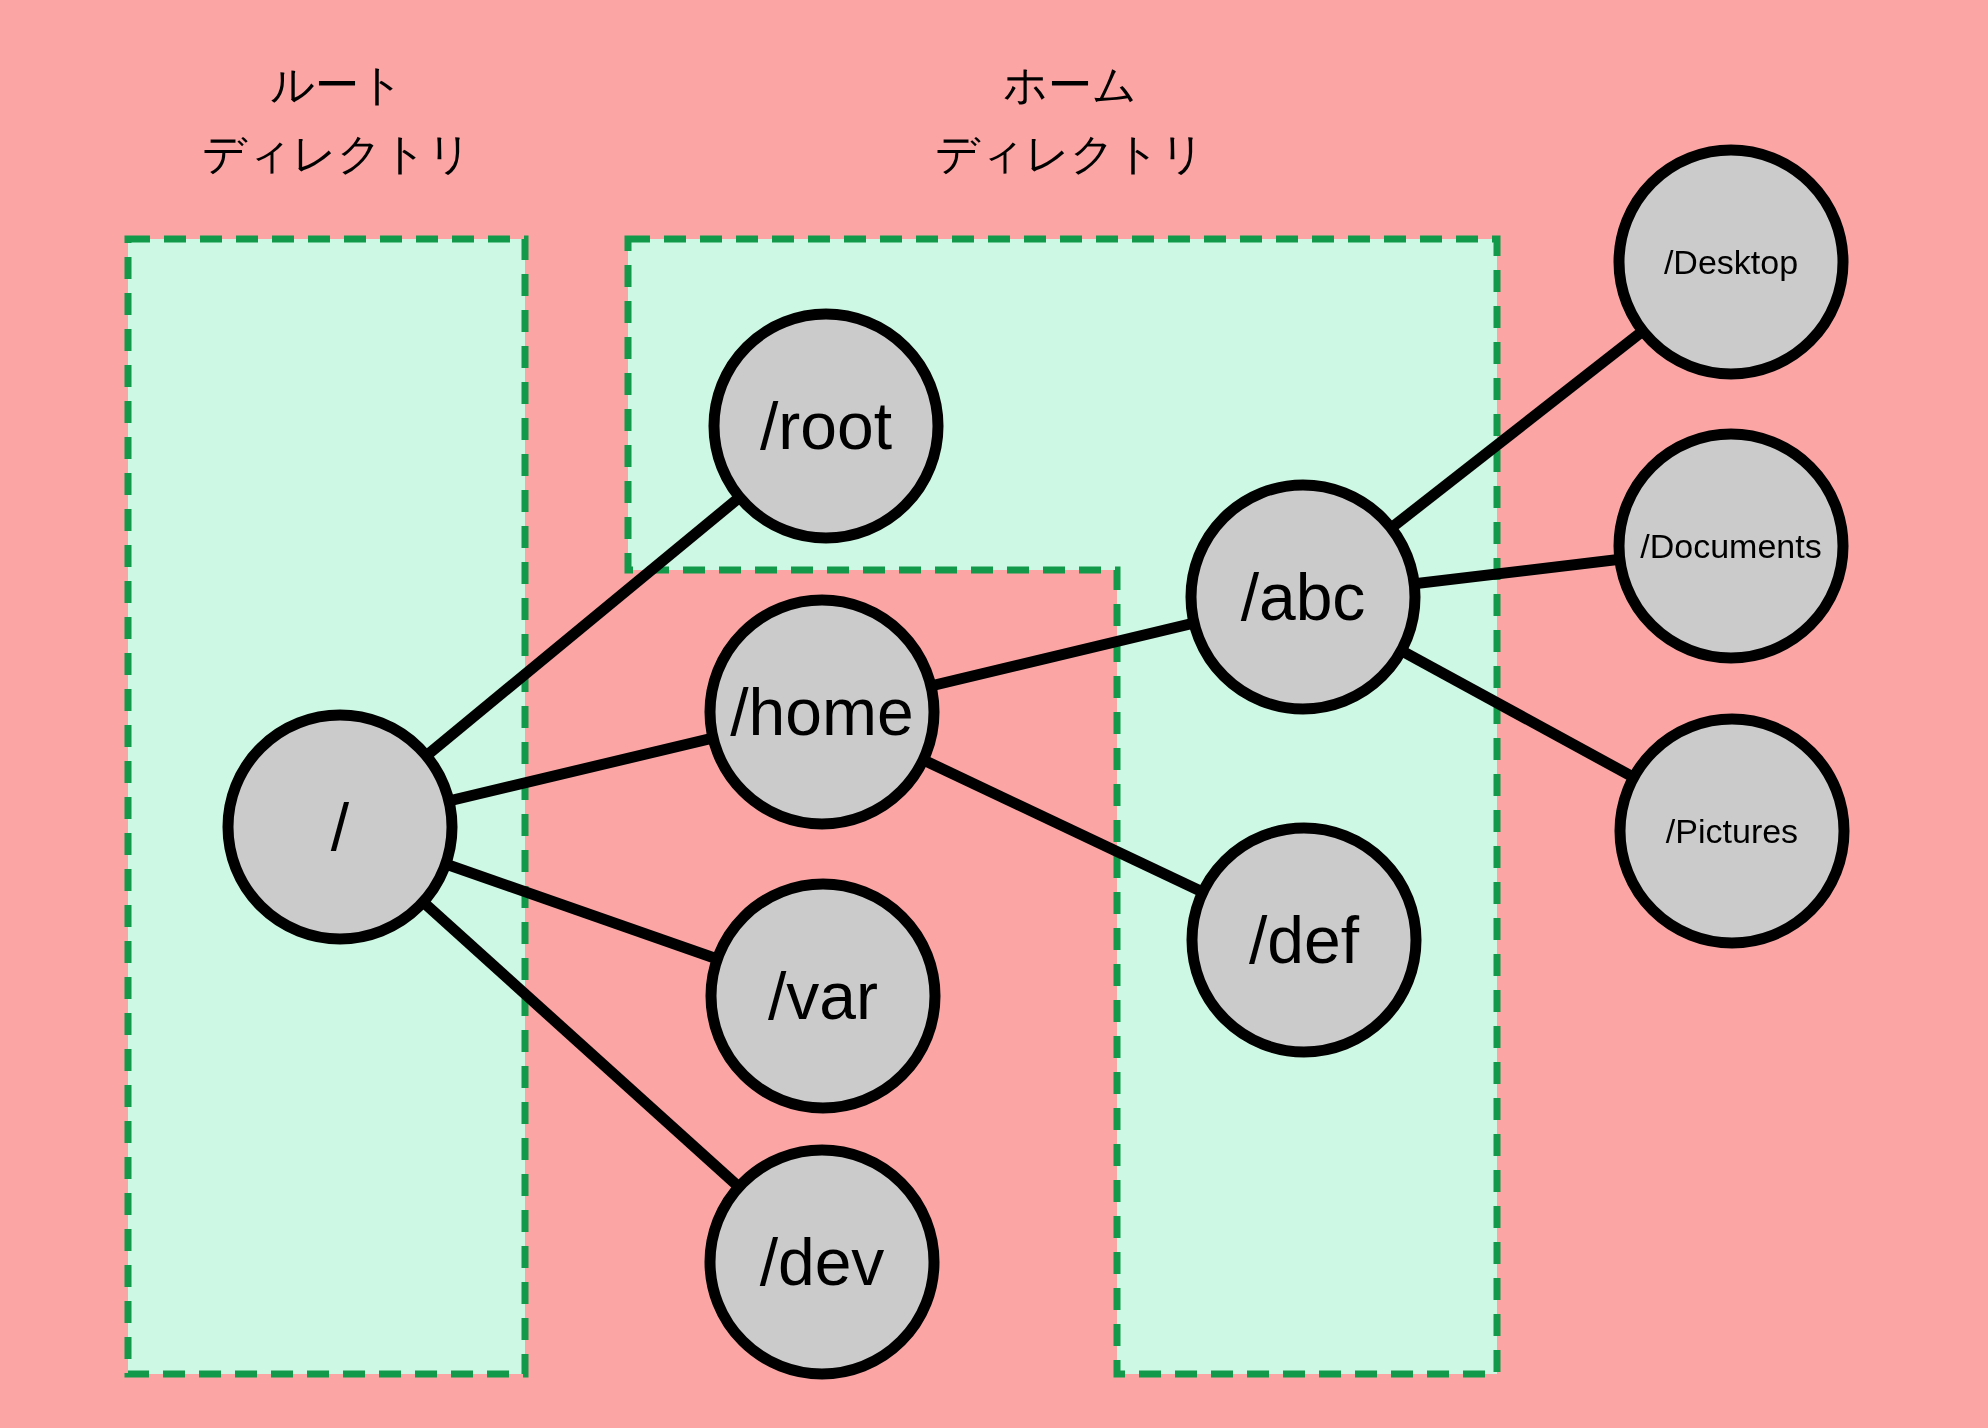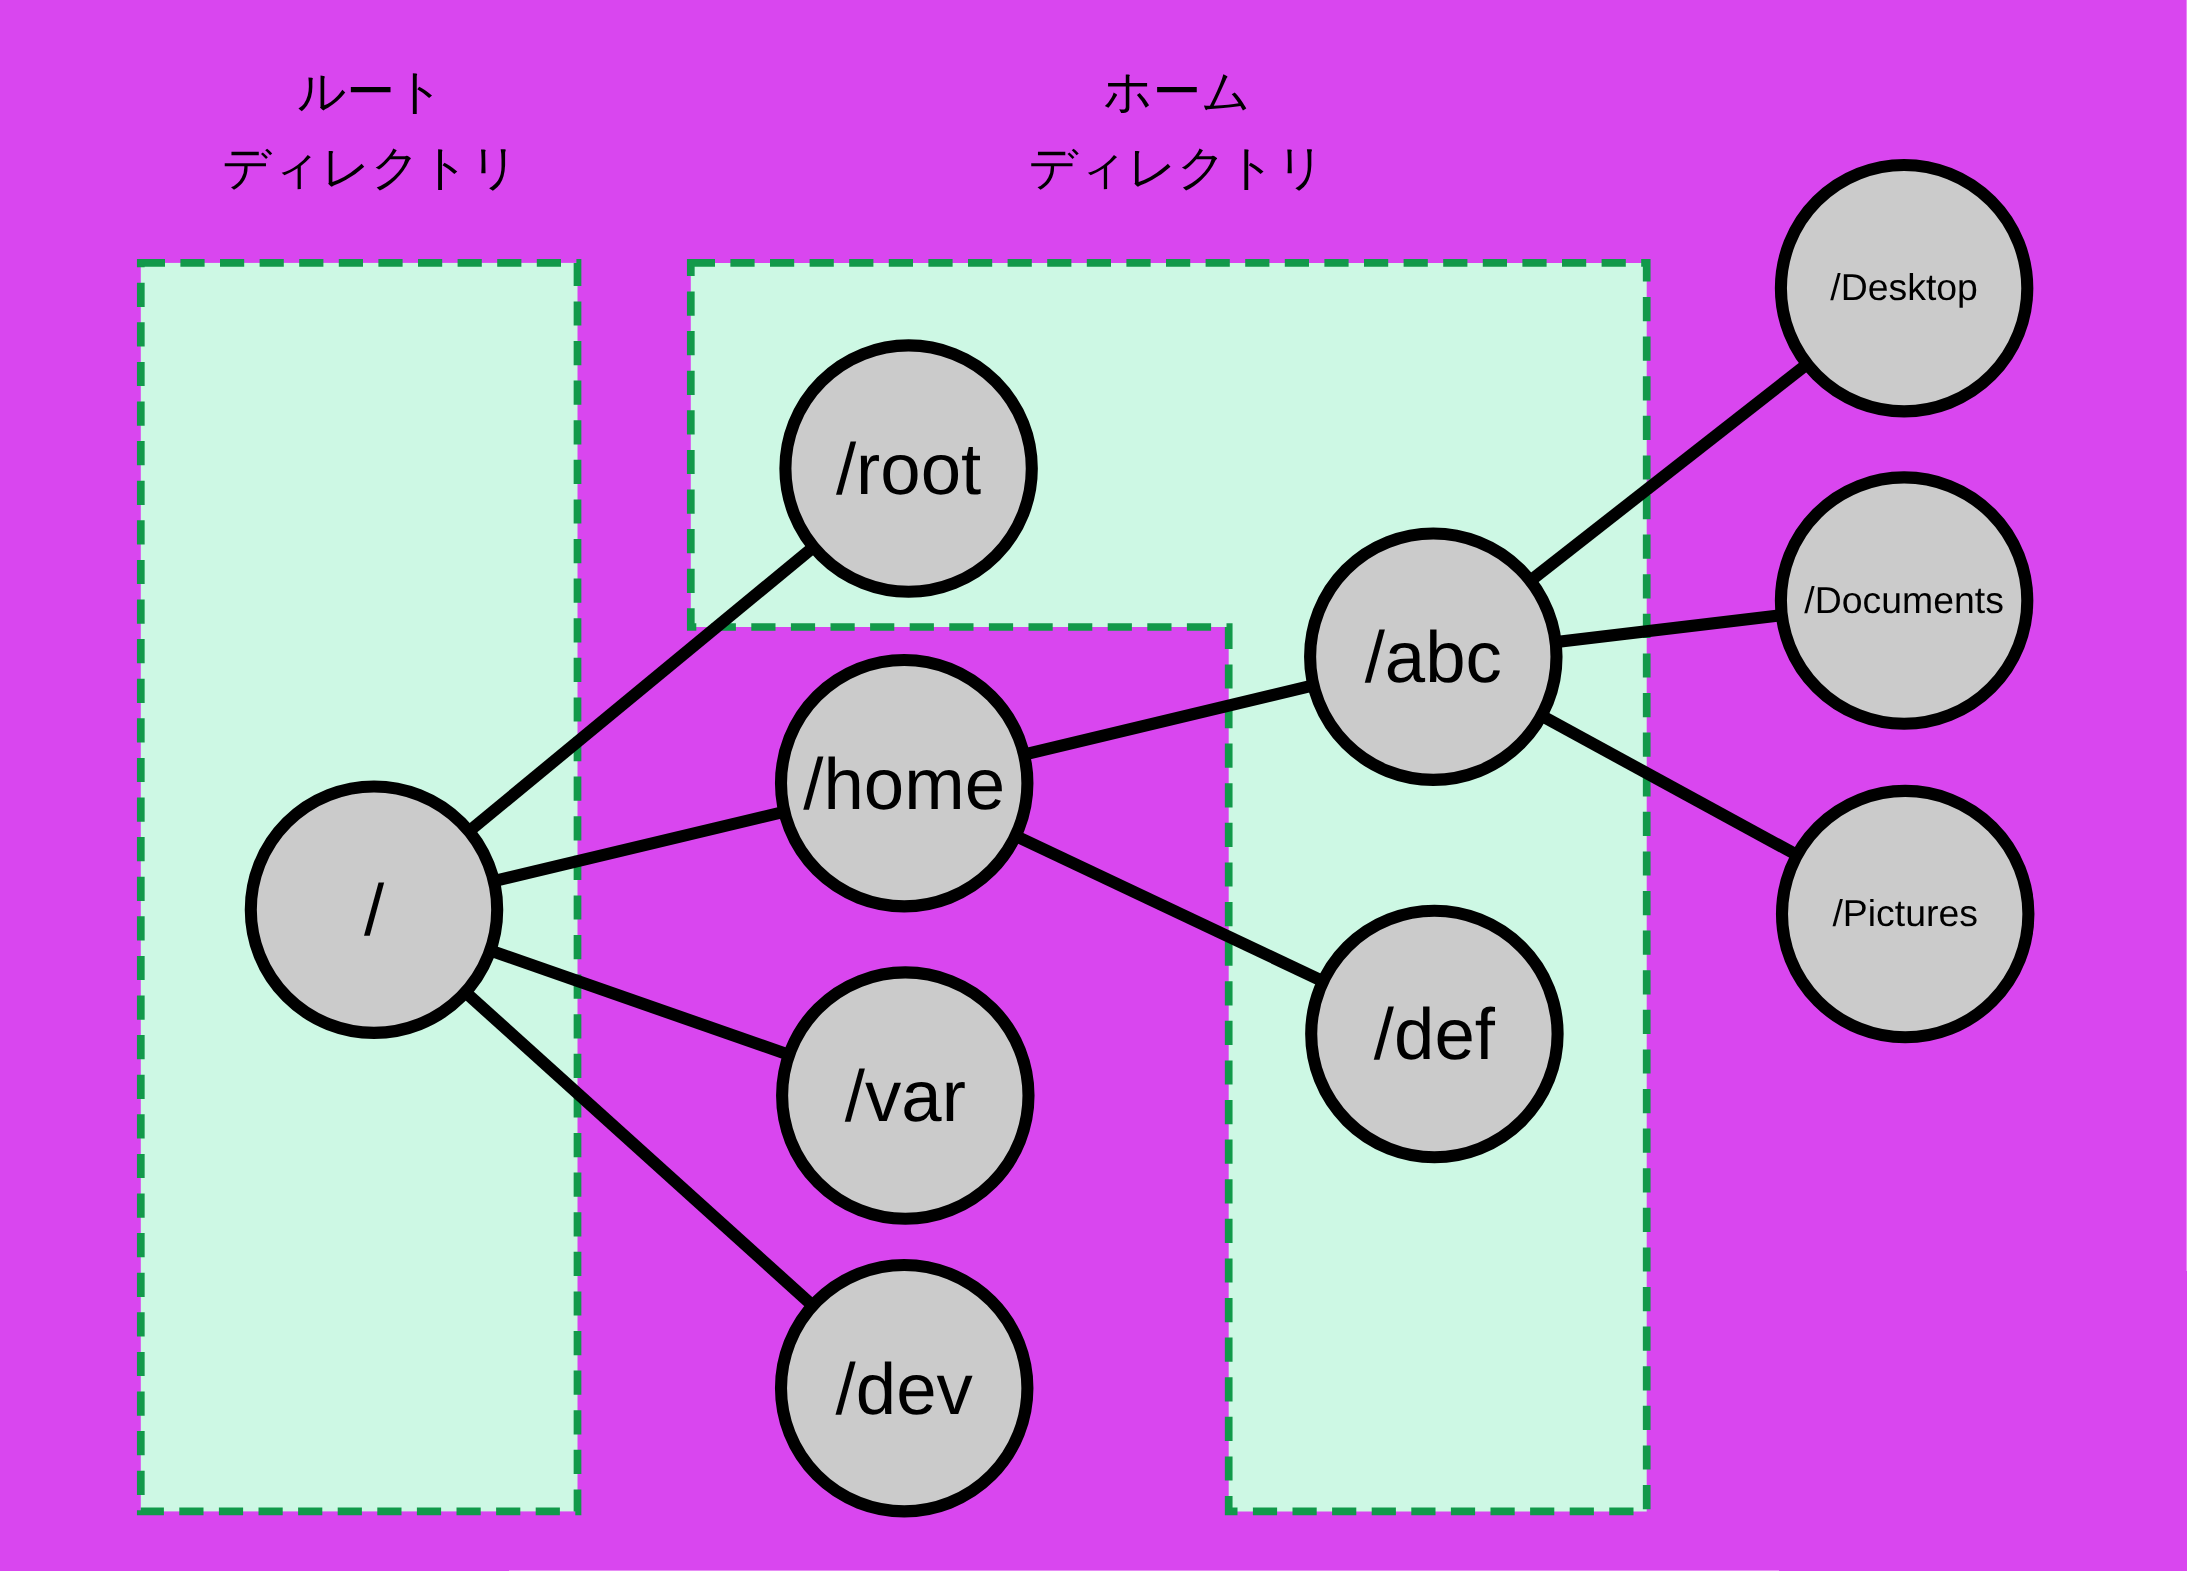--- a/index.html
+++ b/index.html
@@ -5,21 +5,21 @@
   html, body {
     margin: 0;
     padding: 0;
     background: #ffffff;
     font-family: "Liberation Sans", sans-serif;
   }
   .canvas {
     position: relative;
     width: 1988px;
     height: 1428px;
-    background: #d946ef;
+    background: #fca5a5;
     overflow: hidden;
   }
   .canvas svg {
     position: absolute;
     left: 0;
     top: 0;
     display: block;
   }
   .region {
     fill: #cdf8e4;

